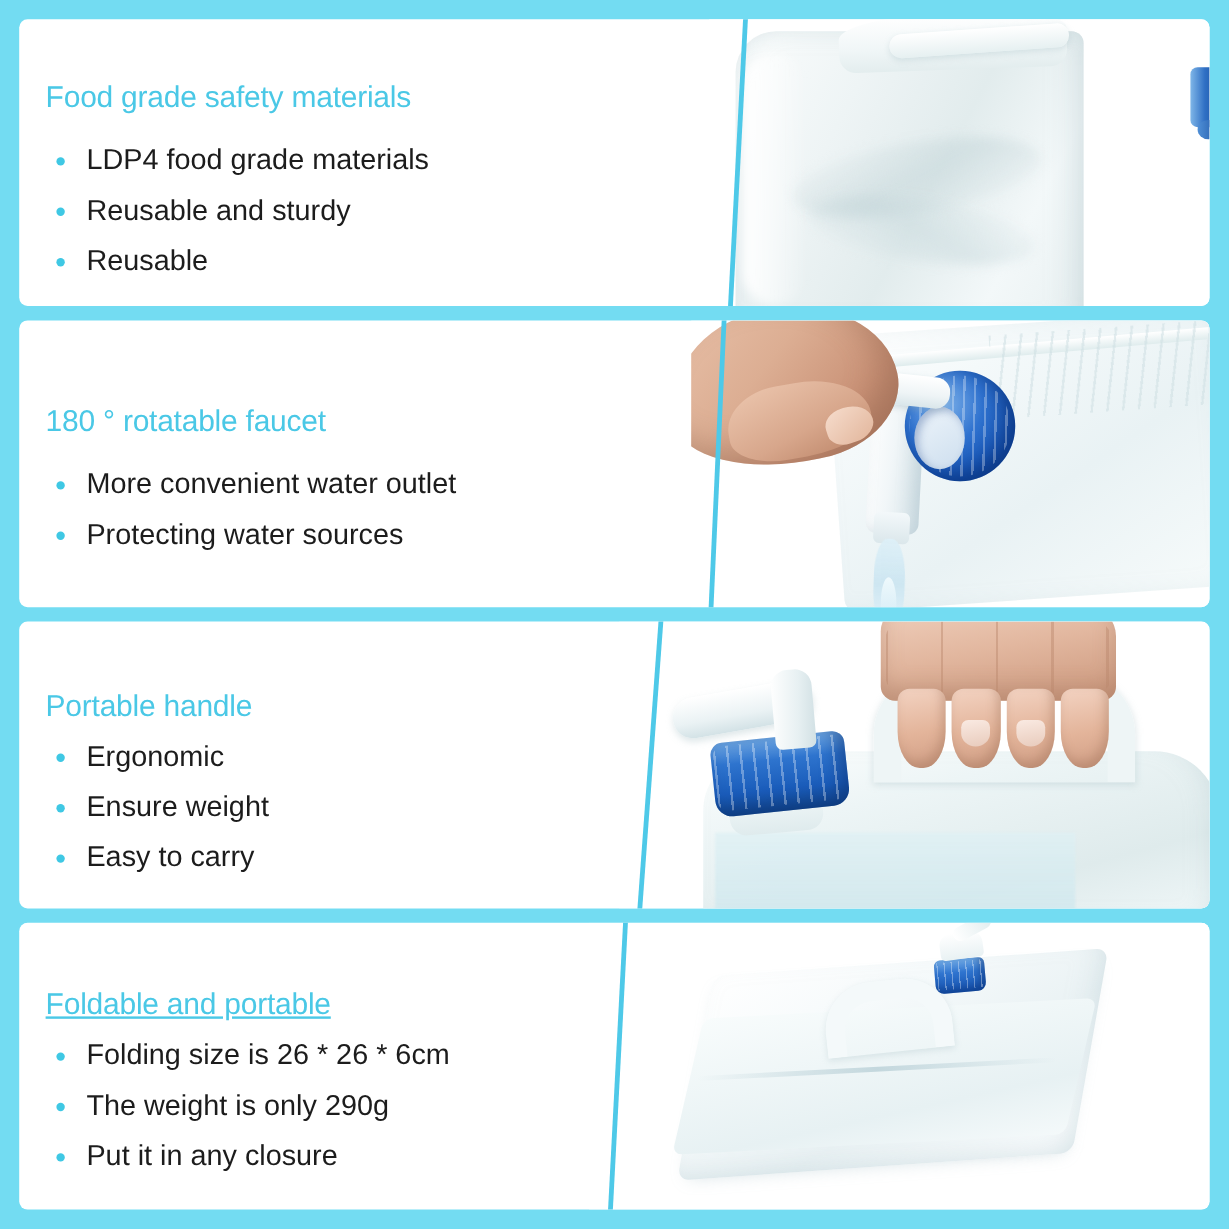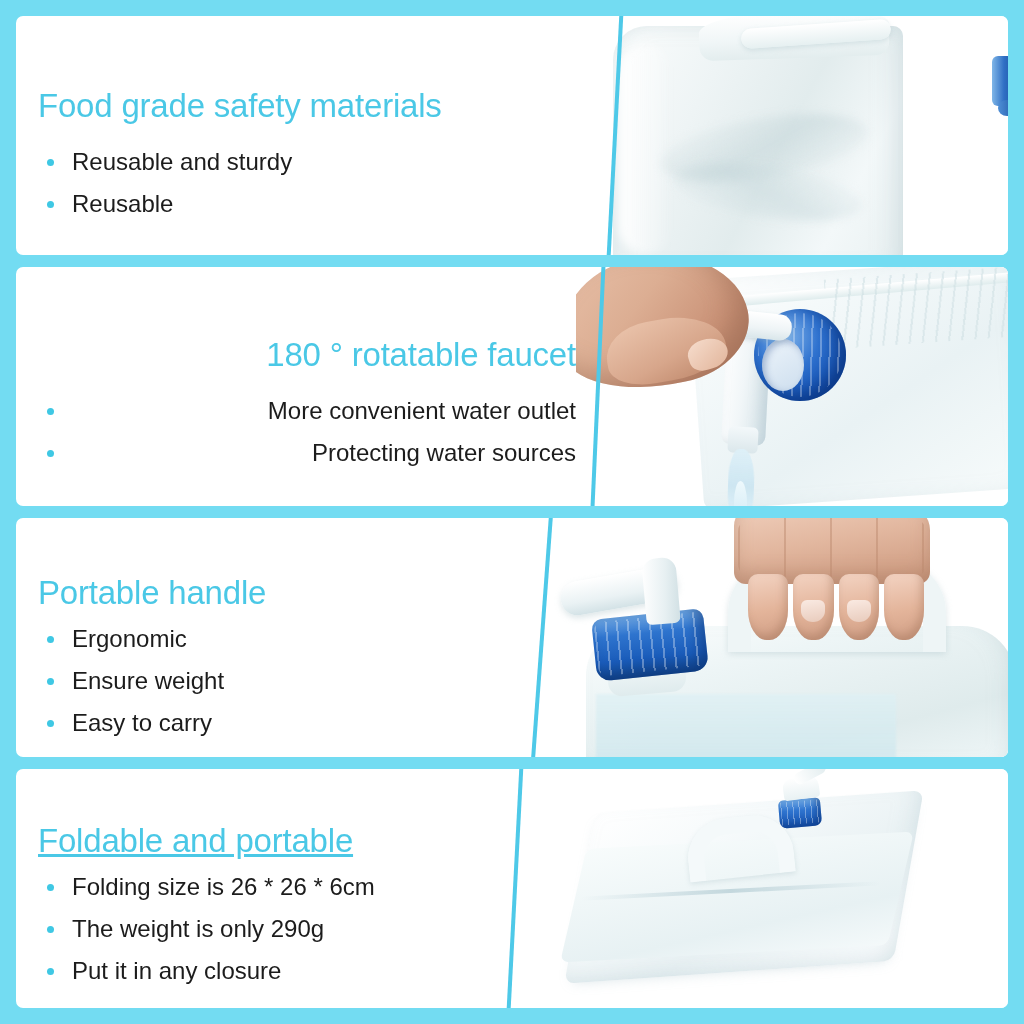--- a/index.html
+++ b/index.html
@@ -40,27 +40,27 @@
   .panel-text {
     position: relative;
     z-index: 3;
     box-sizing: border-box;
     padding-left: 22px;
     display: flex;
     flex-direction: column;
     justify-content: center;
   }
   .panel-1 .panel-text { width: 575px; padding-top: 6px; }
-  .panel-2 .panel-text { width: 560px; padding-top: 2px; text-align: right; }
+  .panel-2 .panel-text { width: 560px; padding-top: 2px; }
   .panel-3 .panel-text { width: 500px; padding-top: 7px; }
   .panel-4 .panel-text { width: 475px; padding-top: 2px; }
 
   .panel-title {
     color: #4ac8e6;
-    font-size: 33px;
+    font-size: 25px;
     font-weight: 400;
     letter-spacing: -0.2px;
     line-height: 1.1;
     white-space: nowrap;
   }
   .panel-1 .panel-title { margin-bottom: 26px; }
   .panel-2 .panel-title { margin-bottom: 26px; }
   .panel-3 .panel-title { margin-bottom: 16px; }
   .panel-4 .panel-title { margin-bottom: 16px; text-decoration: underline; }
 
@@ -488,20 +488,24 @@
 </style>
 </head>
 <body>
 
 <div id="infographic">
 
   <section class="panel panel-1">
     <div class="panel-text">
       <h2 class="panel-title">Food grade safety materials</h2>
       <ul class="bullet-list">
+        <li class="bullet-item">
+          <span class="bullet-dot"></span>
+          <span>LDP4 food grade materials</span>
+        </li>
         <li class="bullet-item">
           <span class="bullet-dot"></span>
           <span>Reusable and sturdy</span>
         </li>
         <li class="bullet-item">
           <span class="bullet-dot"></span>
           <span>Reusable</span>
         </li>
       </ul>
     </div>

